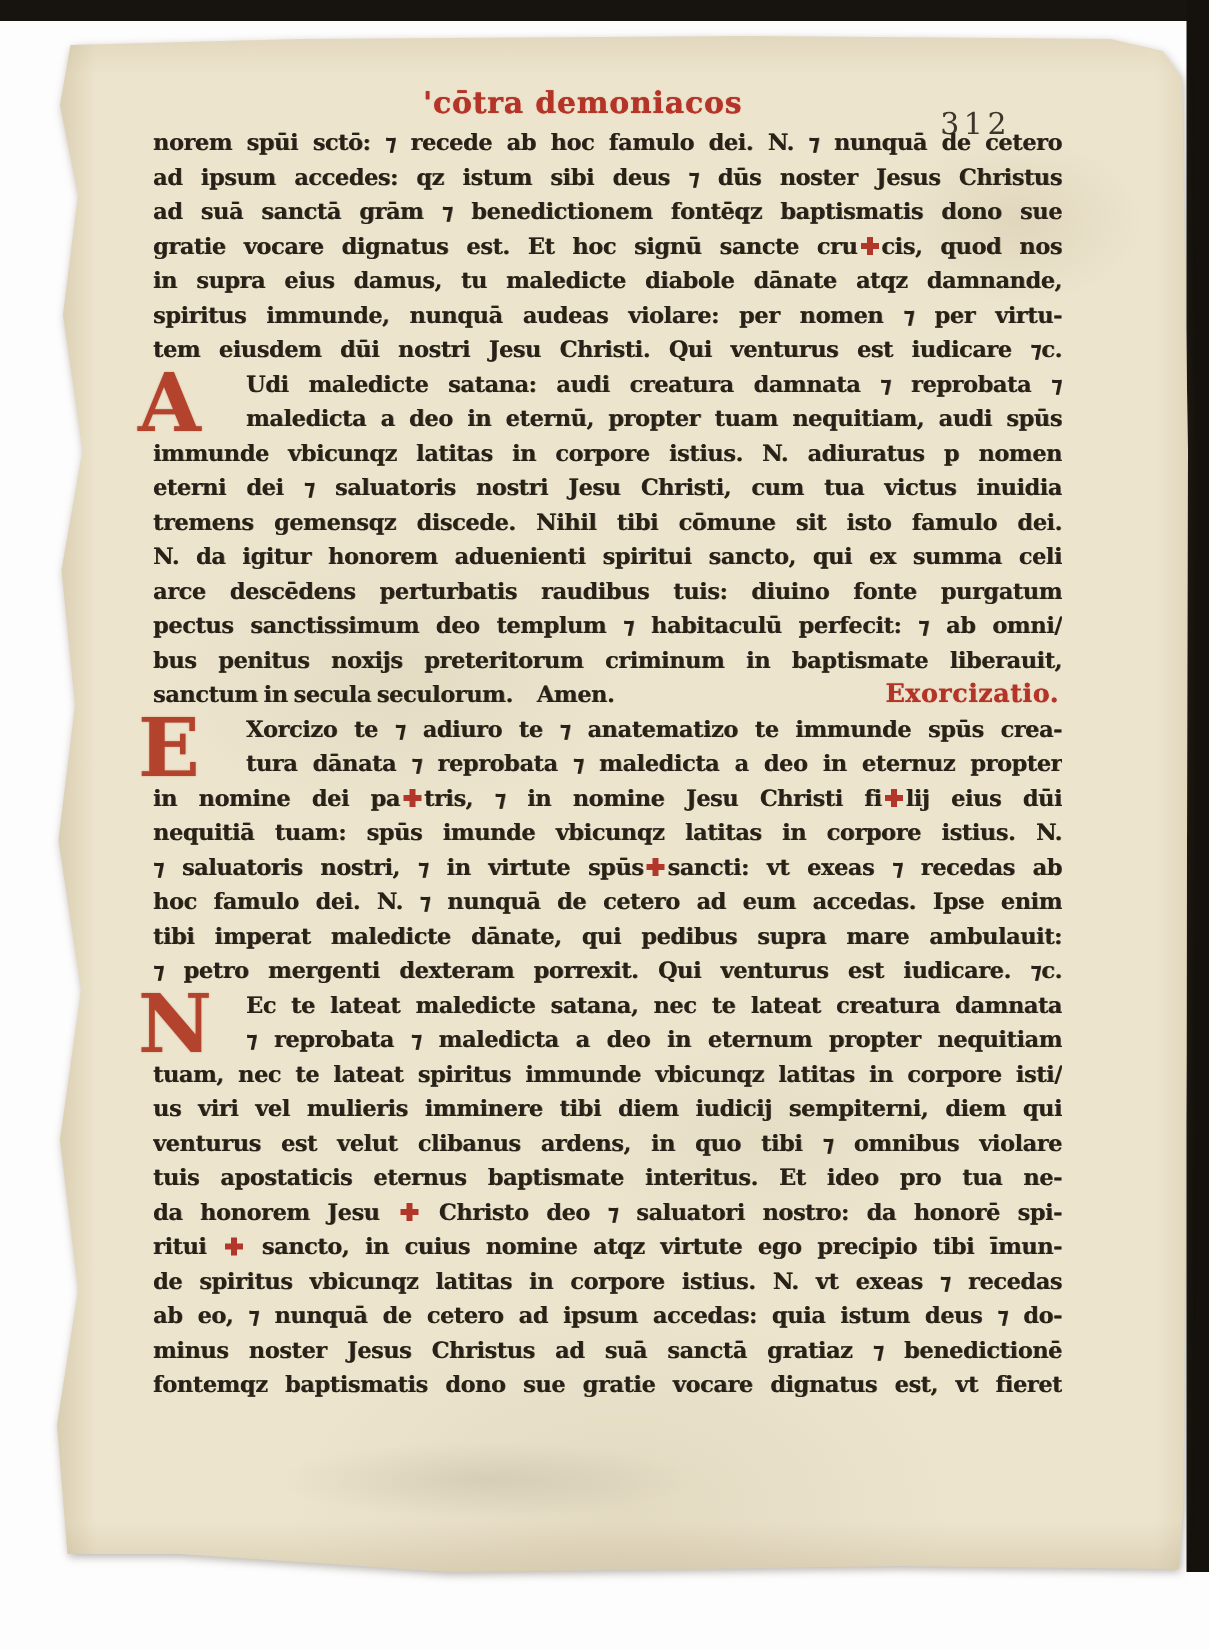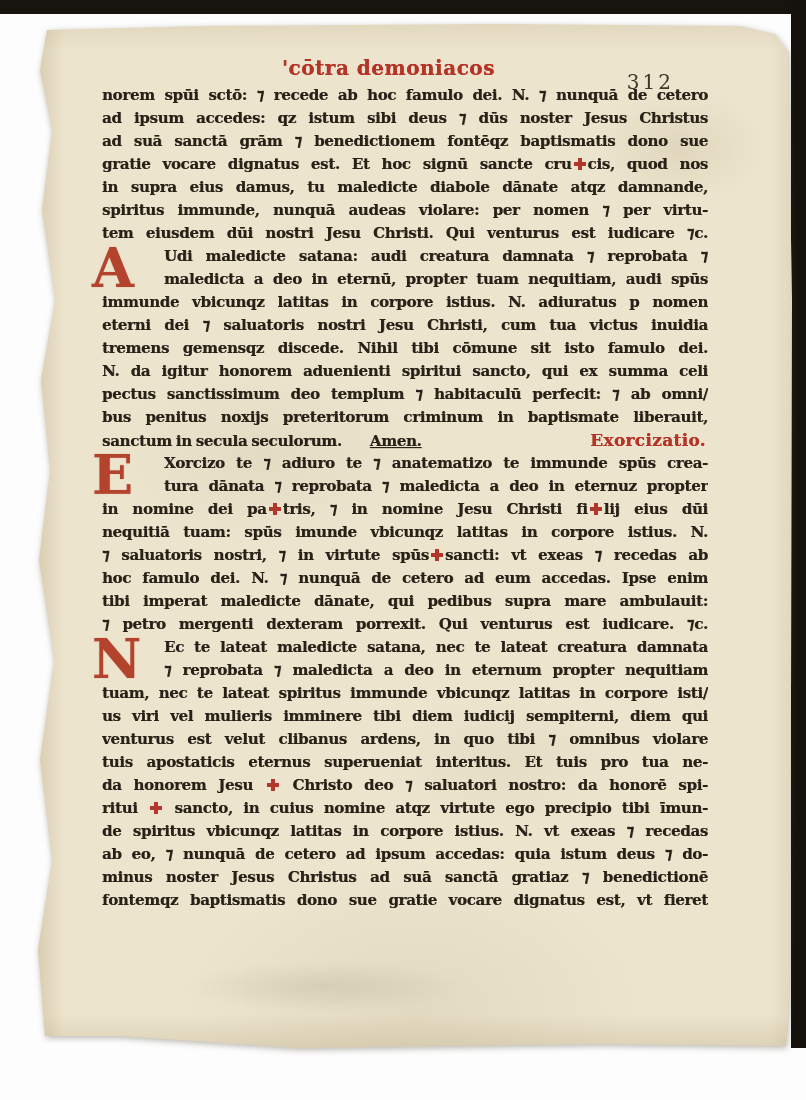--- a/index.html
+++ b/index.html
@@ -50,21 +50,21 @@
     text-align:justify;text-align-last:justify;
     text-shadow:.4px .3px 0 rgba(45,35,22,.55);
   }
   .bl-line.ind{padding-left:62px;}
   .initial{
     position:absolute;left:-10px;top:-1px;width:60px;
     color:#b4432d;font-size:54px;line-height:48px;font-weight:700;
     text-shadow:0 0 1px rgba(180,67,45,.6);
   }
   .closing{display:flex;align-items:baseline;text-align:left;text-align-last:auto;}
-  .closing .amen{margin-left:28px;text-decoration:underline;}
+  .closing .amen{margin-left:16px;}
   .rubric{margin-left:auto;color:#b43427;font-size:17px;letter-spacing:.3px;
     text-shadow:0 0 .6px #b43427;padding-right:2px;}
   .cross{
     display:inline-block;width:12px;height:12px;position:relative;
     vertical-align:-1px;margin:0 2px;
   }
   .cross::before,.cross::after{content:"";position:absolute;background:#b2372a;}
   .cross::before{left:4px;top:0;width:4px;height:12px;}
   .cross::after{left:0;top:4px;width:12px;height:4px;}
 </style>
@@ -94,20 +94,21 @@
         </section>
 
         <section class="para">
           <div class="initial">A</div>
           <div class="bl-line ind">Udi maledicte satana: audi creatura damnata ⁊ reprobata ⁊</div>
           <div class="bl-line ind">maledicta a deo in eternū, propter tuam nequitiam, audi spūs</div>
           <div class="bl-line">immunde vbicunqz latitas in corpore istius. N. adiuratus p nomen</div>
           <div class="bl-line">eterni dei ⁊ saluatoris nostri Jesu Christi, cum tua victus inuidia</div>
           <div class="bl-line">tremens gemensqz discede. Nihil tibi cōmune sit isto famulo dei.</div>
           <div class="bl-line">N. da igitur honorem aduenienti spiritui sancto, qui ex summa celi</div>
+          <div class="bl-line">arce descēdens perturbatis raudibus tuis: diuino fonte purgatum</div>
           <div class="bl-line">pectus sanctissimum deo templum ⁊ habitaculū perfecit: ⁊ ab omni/</div>
           <div class="bl-line">bus penitus noxijs preteritorum criminum in baptismate liberauit,</div>
           <div class="bl-line closing">
             <span>sanctum in secula seculorum.</span>
             <span class="amen">Amen.</span>
             <span class="rubric">Exorcizatio.</span>
           </div>
         </section>
 
         <section class="para">
@@ -122,21 +123,21 @@
           <div class="bl-line">⁊ petro mergenti dexteram porrexit. Qui venturus est iudicare. ⁊c.</div>
         </section>
 
         <section class="para">
           <div class="initial">N</div>
           <div class="bl-line ind">Ec te lateat maledicte satana, nec te lateat creatura damnata</div>
           <div class="bl-line ind">⁊ reprobata ⁊ maledicta a deo in eternum propter nequitiam</div>
           <div class="bl-line">tuam, nec te lateat spiritus immunde vbicunqz latitas in corpore isti/</div>
           <div class="bl-line">us viri vel mulieris imminere tibi diem iudicij sempiterni, diem qui</div>
           <div class="bl-line">venturus est velut clibanus ardens, in quo tibi ⁊ omnibus violare</div>
-          <div class="bl-line">tuis apostaticis eternus superueniat interitus. Et tuis pro tua ne-</div>
+          <div class="bl-line">tuis apostaticis eternus baptismate interitus. Et ideo pro tua ne-</div>
           <div class="bl-line">da honorem Jesu <span class="cross"></span> Christo deo ⁊ saluatori nostro: da honorē spi-</div>
           <div class="bl-line">ritui <span class="cross"></span> sancto, in cuius nomine atqz virtute ego precipio tibi īmun-</div>
           <div class="bl-line">de spiritus vbicunqz latitas in corpore istius. N. vt exeas ⁊ recedas</div>
           <div class="bl-line">ab eo, ⁊ nunquā de cetero ad ipsum accedas: quia istum deus ⁊ do-</div>
           <div class="bl-line">minus noster Jesus Christus ad suā sanctā gratiaz ⁊ benedictionē</div>
           <div class="bl-line">fontemqz baptismatis dono sue gratie vocare dignatus est, vt fieret</div>
         </section>
 
       </div>
     </div>

